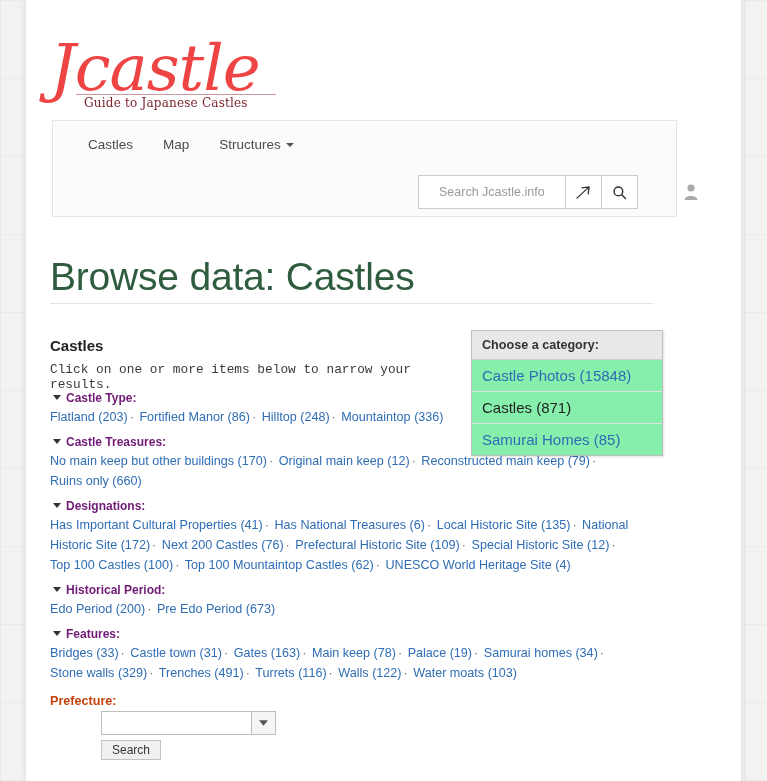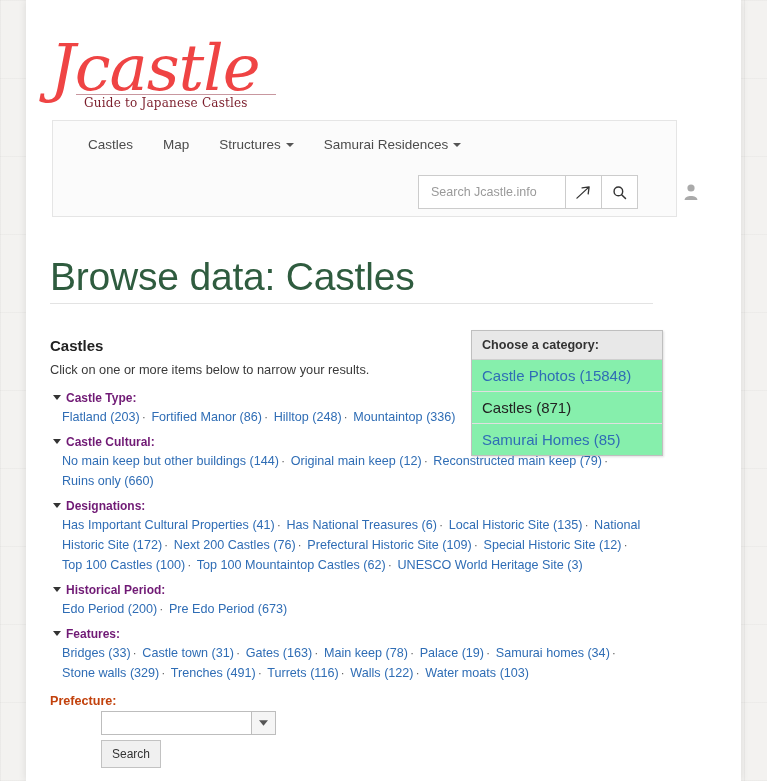--- a/index.html
+++ b/index.html
@@ -132,21 +132,21 @@
     align-items: stretch;
     height: 34px;
   }
   .search-input {
     width: 148px;
     height: 34px;
     border: 1px solid #ccc;
     background: #fff;
     font-size: 12.5px;
     color: #555;
-    padding: 0 12px;
+    padding: 0 20px;
     outline: none;
     font-family: "Liberation Sans", sans-serif;
   }
   .search-input::placeholder { color: #9a9a9a; }
   .search-btn {
     width: 36px;
     height: 34px;
     border: 1px solid #ccc;
     border-left: none;
     background: #fff;
@@ -192,20 +192,21 @@
     font-weight: bold;
     color: #222;
   }
   .section-desc {
     position: absolute;
     left: 24px;
     top: 362px;
     font-size: 12.8px;
     color: #3a3a3a;
     width: 420px;
+    font-family: Liberation Mono, monospace;
   }
   .facets {
     position: absolute;
     left: 24px;
     top: 391px;
     width: 585px;
   }
   .facet-title {
     font-size: 12px;
     font-weight: bold;
@@ -221,21 +222,21 @@
     border-right: 4.5px solid transparent;
     border-top: 5px solid #333;
     vertical-align: middle;
     position: relative;
     top: -1px;
   }
   .facet-links {
     font-size: 12.6px;
     line-height: 20px;
     color: #777;
-    margin: 0 0 8px 12px;
+    margin: 0 0 8px 0;
     padding-left: 0;
     width: 580px;
   }
   .facet-links a {
     color: #2f6db5;
     text-decoration: none;
     cursor: pointer;
   }
   .sep { color: #666; padding: 0 2px; }
   .prefecture-label {
@@ -270,21 +271,21 @@
     background: #f5f5f5;
     display: flex;
     align-items: center;
     justify-content: center;
   }
   .search-submit {
     position: absolute;
     left: 75px;
     top: 740px;
     width: 60px;
-    height: 28px;
+    height: 20px;
     background: #f0f0f0;
     border: 1px solid #c2c2c2;
     font-size: 12px;
     color: #333;
     font-family: "Liberation Sans", sans-serif;
     cursor: pointer;
     overflow: hidden;
   }
   
   .category-box {
@@ -332,23 +333,20 @@
     <div class="navbar">
       <div class="nav-row">
         <a class="nav-item">
           <span>Castles</span>
         </a>
         <a class="nav-item">
           <span>Map</span>
         </a>
         <a class="nav-item">
           <span>Structures</span><span class="caret"></span>
-        </a>
-        <a class="nav-item">
-          <span>Samurai Residences</span><span class="caret"></span>
         </a>
       </div>
 
       <div class="search-row">
         <div class="search-group">
           <input class="search-input" type="text" placeholder="Search Jcastle.info" style="">
           <button class="search-btn">
             <svg width="15" height="15" viewBox="0 0 16 16">
               <path d="M1 14 L14 2 M14 2 L6.5 3 M14 2 L13 9.5" stroke="#333" stroke-width="1.4" fill="none" stroke-linecap="round"></path>
             </svg>
@@ -381,42 +379,42 @@
         <div class="facet-title"><span class="tri"></span><span>Castle Type:</span></div>
         <div class="facet-links">
           <a>Flatland (203)</a><span class="sep">·</span>
           <a>Fortified Manor (86)</a><span class="sep">·</span>
           <a>Hilltop (248)</a><span class="sep">·</span>
           <a>Mountaintop (336)</a>
         </div>
       </div>
 
       <div>
-        <div class="facet-title"><span class="tri"></span><span>Castle Cultural:</span></div>
+        <div class="facet-title"><span class="tri"></span><span>Castle Treasures:</span></div>
         <div class="facet-links">
-          <a>No main keep but other buildings (144)</a><span class="sep">·</span>
+          <a>No main keep but other buildings (170)</a><span class="sep">·</span>
           <a>Original main keep (12)</a><span class="sep">·</span>
           <a>Reconstructed main keep (79)</a><span class="sep">·</span>
           <a>Ruins only (660)</a>
         </div>
       </div>
 
       <div>
         <div class="facet-title"><span class="tri"></span><span>Designations:</span></div>
         <div class="facet-links">
           <a>Has Important Cultural Properties (41)</a><span class="sep">·</span>
           <a>Has National Treasures (6)</a><span class="sep">·</span>
           <a>Local Historic Site (135)</a><span class="sep">·</span>
           <a>National Historic Site (172)</a><span class="sep">·</span>
           <a>Next 200 Castles (76)</a><span class="sep">·</span>
           <a>Prefectural Historic Site (109)</a><span class="sep">·</span>
           <a>Special Historic Site (12)</a><span class="sep">·</span>
           <a>Top 100 Castles (100)</a><span class="sep">·</span>
           <a>Top 100 Mountaintop Castles (62)</a><span class="sep">·</span>
-          <a>UNESCO World Heritage Site (3)</a>
+          <a>UNESCO World Heritage Site (4)</a>
         </div>
       </div>
 
       <div>
         <div class="facet-title"><span class="tri"></span><span>Historical Period:</span></div>
         <div class="facet-links">
           <a>Edo Period (200)</a><span class="sep">·</span>
           <a>Pre Edo Period (673)</a>
         </div>
       </div>

